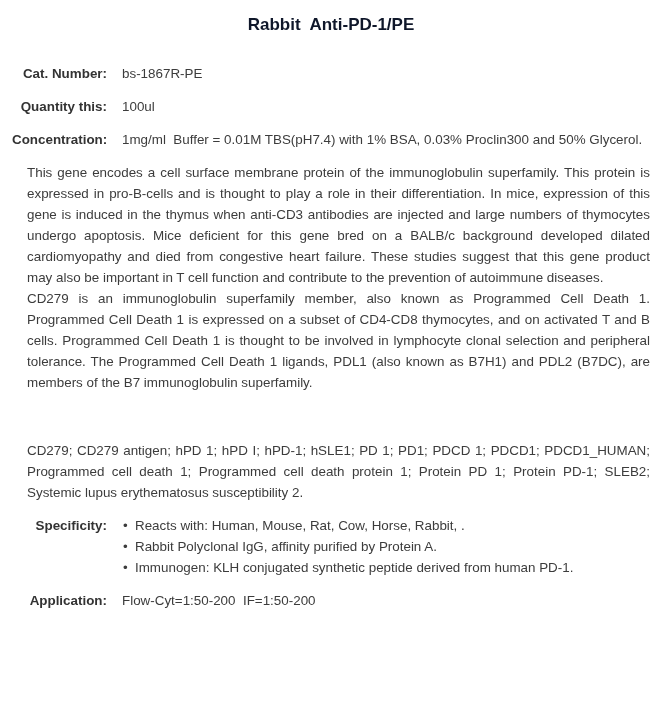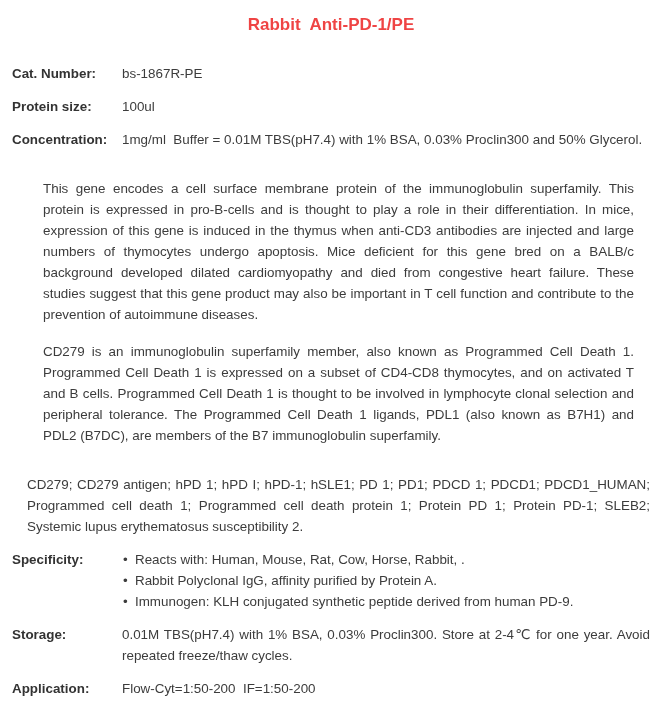--- a/index.html
+++ b/index.html
@@ -17,43 +17,44 @@
     font-size: 13.4px;
     line-height: 21px;
     color: #3c3c3c;
   }
   .title {
     margin: 0 0 27px 0;
     text-align: center;
     font-size: 17px;
     line-height: 22px;
     font-weight: bold;
-    color: #ef4444;
+    color: #0f172a;
     white-space: pre-wrap;
   }
   .row {
     display: flex;
     align-items: flex-start;
     margin-bottom: 12px;
   }
   .label {
     flex: 0 0 95px;
     width: 95px;
+    text-align: right;
     font-weight: bold;
     color: #333333;
   }
   .value {
     flex: 1 1 auto;
     margin-left: 15px;
     min-width: 0;
   }
-  .justify { text-align: justify; }
+  .justify { text-align: justify; margin-top: 35px; }
   .pre { white-space: pre-wrap; }
   .value p {
-    margin: 16px;
+    margin: 0;
     text-align: justify;
   }
   .bullet-item {
     position: relative;
     padding-left: 13px;
   }
   .bullet-item::before {
     content: "\2022";
     position: absolute;
     left: 1px;
@@ -66,21 +67,21 @@
 <div class="page">
 
   <h1 class="title">Rabbit  Anti-PD-1/PE</h1>
 
   <div class="row">
     <div class="label">Cat. Number:</div>
     <div class="value">bs-1867R-PE</div>
   </div>
 
   <div class="row">
-    <div class="label">Protein size:</div>
+    <div class="label">Quantity this:</div>
     <div class="value">100ul</div>
   </div>
 
   <div class="row">
     <div class="label">Concentration:</div>
     <div class="value pre">1mg/ml  Buffer = 0.01M TBS(pH7.4) with 1% BSA, 0.03% Proclin300 and 50% Glycerol.</div>
   </div>
 
   <div class="row">
     <div class="value">
@@ -91,28 +92,24 @@
 
   <div class="row">
     <div class="value justify">CD279; CD279 antigen; hPD 1; hPD I; hPD-1; hSLE1; PD 1; PD1; PDCD 1; PDCD1; PDCD1_HUMAN; Programmed cell death 1; Programmed cell death protein 1; Protein PD 1; Protein PD-1; SLEB2; Systemic lupus erythematosus susceptibility 2.</div>
   </div>
 
   <div class="row">
     <div class="label">Specificity:</div>
     <div class="value">
       <div class="bullet-item">Reacts with: Human, Mouse, Rat, Cow, Horse, Rabbit, .</div>
       <div class="bullet-item">Rabbit Polyclonal IgG, affinity purified by Protein A.</div>
-      <div class="bullet-item">Immunogen: KLH conjugated synthetic peptide derived from human PD-9.</div>
+      <div class="bullet-item">Immunogen: KLH conjugated synthetic peptide derived from human PD-1.</div>
     </div>
   </div>
 
-  <div class="row">
-    <div class="label">Storage:</div>
-    <div class="value justify">0.01M TBS(pH7.4) with 1% BSA, 0.03% Proclin300. Store at 2-4℃ for one year. Avoid repeated freeze/thaw cycles.</div>
-  </div>
 
   <div class="row">
     <div class="label">Application:</div>
     <div class="value">
       <div class="pre">Flow-Cyt=1:50-200  IF=1:50-200</div>
 
     </div>
   </div>
 
 </div>

